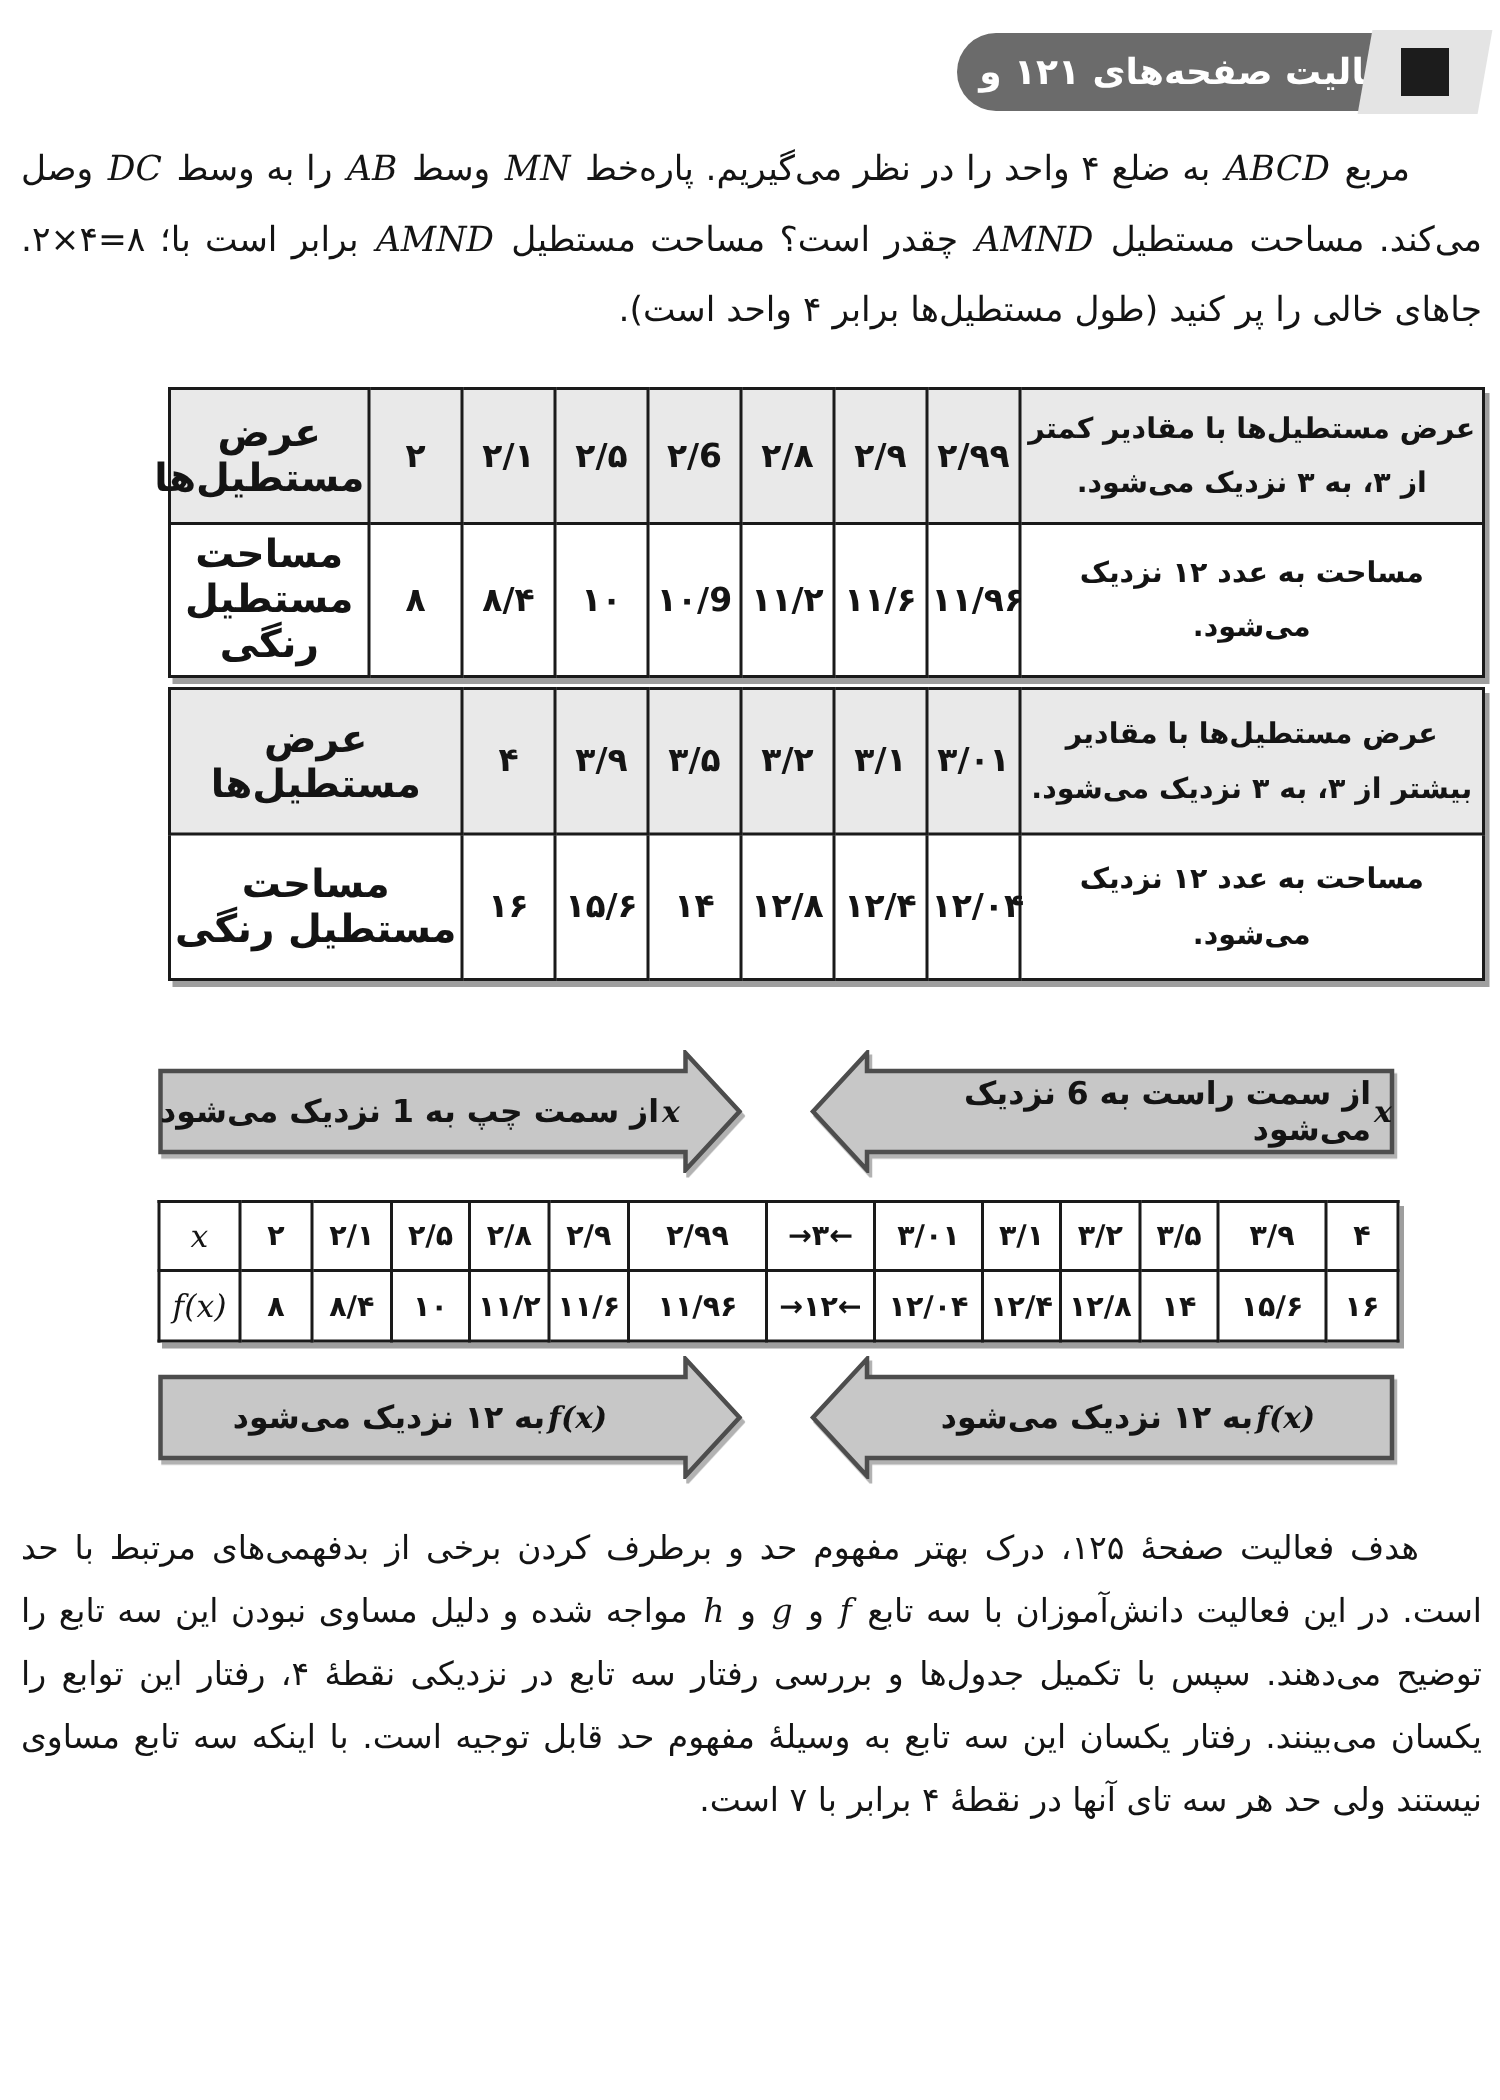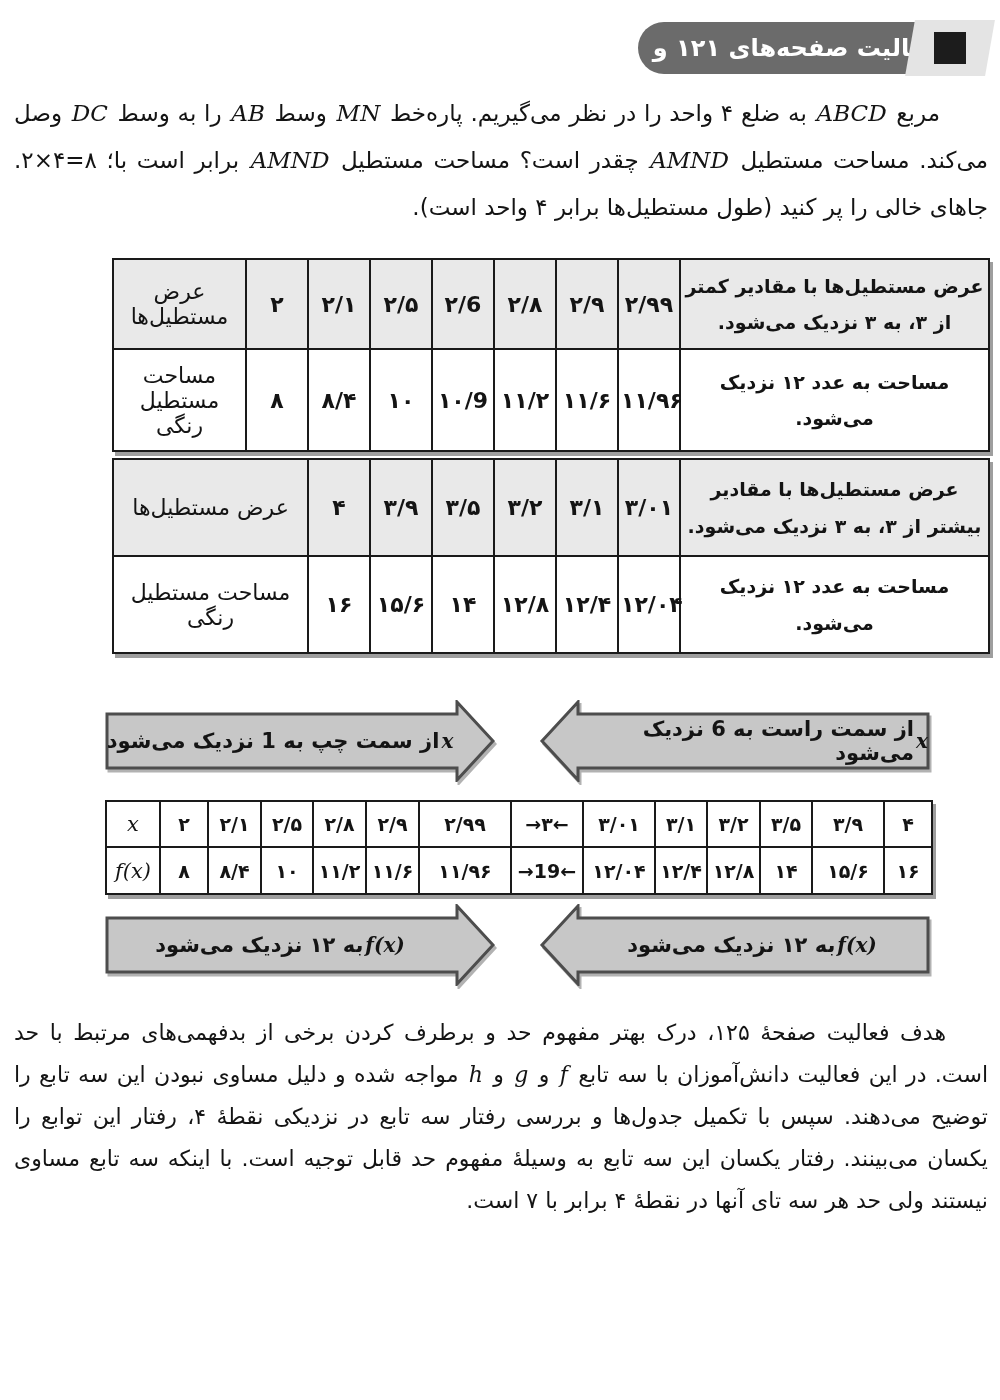--- a/index.html
+++ b/index.html
@@ -48,21 +48,21 @@
   table.dtable{
     position:absolute; border-collapse:collapse; table-layout:fixed;
     direction:ltr; background:#fff;
     box-shadow:3px 4px 0 var(--shadow-color,#9e9e9e);
   }
   table.dtable td{
     border:2.5px solid var(--table-border,#1a1a1a);
     text-align:center; vertical-align:middle; padding:2px;
   }
   tr.row-gray td{background:var(--row-header-bg,#e9e9e9);}
-  td.lbl{font-weight:normal; font-size:22px; direction:rtl;}
+  td.lbl{font-weight:bold; font-size:26px; direction:rtl;}
   td.val{font-weight:bold; font-size:22px;}
   td.desc{
     font-weight:bold; font-size:19px; direction:rtl; text-align:right;
     padding:4px 12px; line-height:1.9;
   }
   table.limit td{font-weight:bold; font-size:19px;}
   table.limit td.mathlbl{font-size:21px; font-weight:normal;}
   
   .arrow{position:absolute;}
   .arrow svg{position:absolute; inset:0; width:100%; height:100%;
@@ -218,21 +218,21 @@
       <td>۴</td>
     </tr>
     <tr style="height:47px">
       <td class="mathlbl"><span class="latin">f(x)</span></td>
       <td>۸</td>
       <td>۸/۴</td>
       <td>۱۰</td>
       <td>۱۱/۲</td>
       <td>۱۱/۶</td>
       <td>۱۱/۹۶</td>
-      <td>‪→19←‬</td>
+      <td>‪→۱۲←‬</td>
       <td>۱۲/۰۴</td>
       <td>۱۲/۴</td>
       <td>۱۲/۸</td>
       <td>۱۴</td>
       <td>۱۵/۶</td>
       <td>۱۶</td>
     </tr>
   </tbody>
     </table>
 

